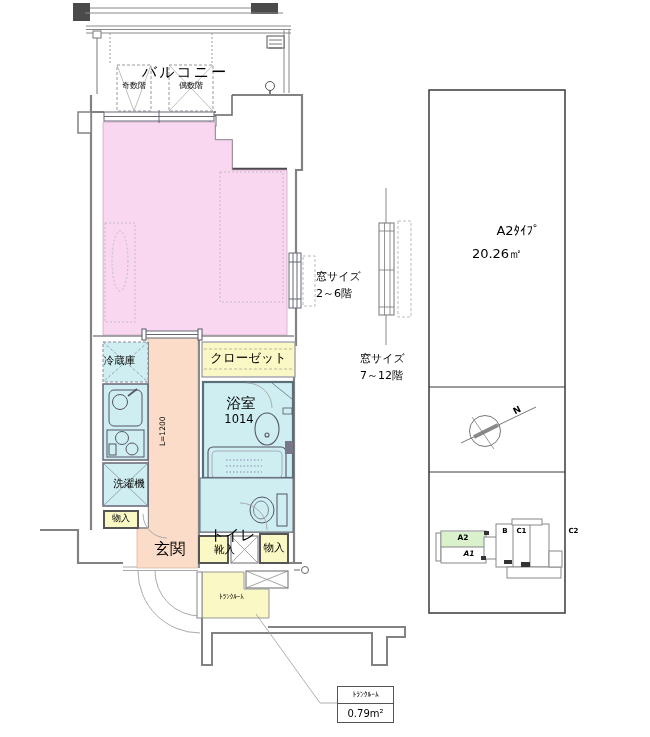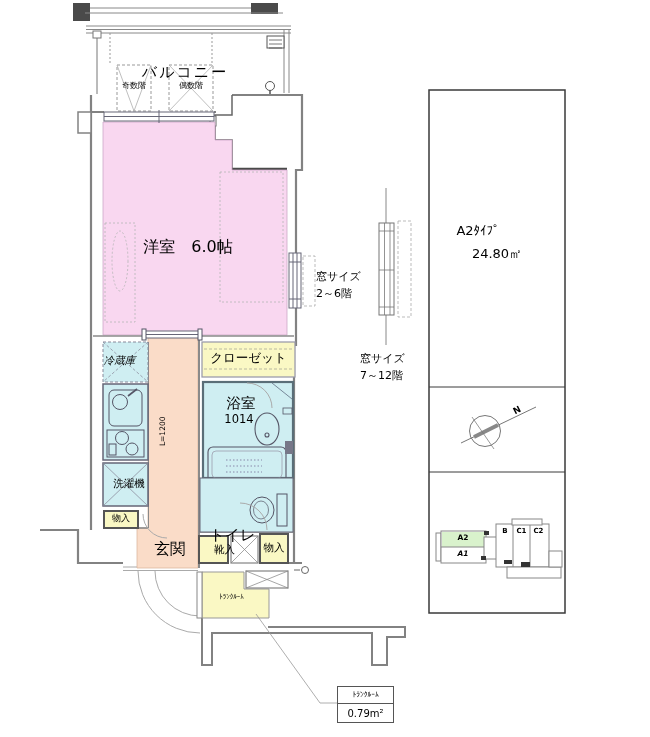--- a/index.html
+++ b/index.html
@@ -191,52 +191,51 @@
       <rect x="504" y="560" width="8" height="4"></rect>
       <rect x="521" y="562" width="9" height="5"></rect>
     </g>
   </g>
 </svg>
 
 <div class="lbl" style="left:135px;top:64px;width:100px;font-size:15px;letter-spacing:2px;">バルコニー</div>
 <div class="lbl" style="left:117px;top:81px;width:34px;font-size:8px;">奇数階</div>
 <div class="lbl" style="left:169px;top:81px;width:44px;font-size:8px;">偶数階</div>
 
-<div class="lbl" style="left:128px;top:238px;width:120px;font-size:16px;">洋室　6.0帖</div>
 
 <div class="lbl left" style="left:316px;top:268px;font-size:11px;line-height:17px;">
   <div>窓サイズ</div>
   <div>2～6階</div>
 </div>
 <div class="lbl left" style="left:360px;top:350px;font-size:11px;line-height:17px;">
   <div>窓サイズ</div>
   <div>7～12階</div>
 </div>
 
-<div class="lbl" style="left:103px;top:354px;width:33px;font-size:10.5px;font-style:italic;">冷蔵庫</div>
+<div class="lbl" style="left:103px;top:354px;width:33px;font-size:10.5px;">冷蔵庫</div>
 <div class="lbl" style="left:202px;top:351px;width:93px;font-size:12.5px;">クローゼット</div>
 <div class="lbl" style="left:212px;top:395px;width:58px;font-size:14.5px;">浴室</div>
 <div class="lbl" style="left:212px;top:413px;width:54px;font-size:11.5px;">1014</div>
 <div class="lbl" style="left:103px;top:477px;width:52px;font-size:10.5px;">洗濯機</div>
 <div class="lbl" style="left:104px;top:513px;width:34px;font-size:9px;">物入</div>
 <div class="lbl" style="left:205px;top:527px;width:55px;font-size:15px;">トイレ</div>
 <div class="lbl" style="left:145px;top:541px;width:50px;font-size:15.5px;">玄関</div>
 <div class="lbl" style="left:199px;top:543px;width:51px;font-size:10.5px;">靴入</div>
 <div class="lbl" style="left:260px;top:541px;width:28px;font-size:10.5px;">物入</div>
 <div class="lbl" style="left:204px;top:593px;width:55px;font-size:7px;">ﾄﾗﾝｸﾙｰﾑ</div>
 <div class="lbl rot90" style="left:143px;top:427px;width:40px;font-size:7.5px;">L=1200</div>
 
-<div class="lbl" style="left:410px;top:224px;width:136px;font-size:13px;">A2ﾀｲﾌﾟ</div>
-<div class="lbl" style="left:429px;top:247px;width:136px;font-size:13px;">24.80㎡</div>
+<div class="lbl" style="left:450px;top:224px;width:136px;font-size:13px;">A2ﾀｲﾌﾟ</div>
+<div class="lbl" style="left:429px;top:247px;width:136px;font-size:13px;">20.26㎡</div>
 <div class="lbl" style="left:510px;top:405px;width:14px;font-size:9px;font-weight:bold;transform:rotate(-27deg);">N</div>
 
 <div class="lbl" style="left:443px;top:534px;width:40px;font-size:7.5px;font-weight:bold;">A2</div>
-<div class="lbl" style="left:443px;top:550px;width:40px;font-size:7.5px;font-weight:bold;font-style:italic;">A1</div>
+<div class="lbl" style="left:443px;top:550px;width:52px;font-size:7.5px;font-weight:bold;font-style:italic;">A1</div>
 <div class="lbl" style="left:497px;top:527px;width:16px;font-size:7px;font-weight:bold;">B</div>
 <div class="lbl" style="left:513px;top:527px;width:17px;font-size:7px;font-weight:bold;">C1</div>
-<div class="lbl" style="left:530px;top:527px;width:17px;font-size:7px;font-weight:bold;">C2</div>
+<div class="lbl" style="left:530px;top:527px;width:17px;font-size:7px;font-weight:bold;padding-left:35px;">C2</div>
 
 <div class="callout">
   <div class="c1">ﾄﾗﾝｸﾙｰﾑ</div>
   <div class="c2">0.79m²</div>
 </div>
 
 </div>
 
 </body></html>

